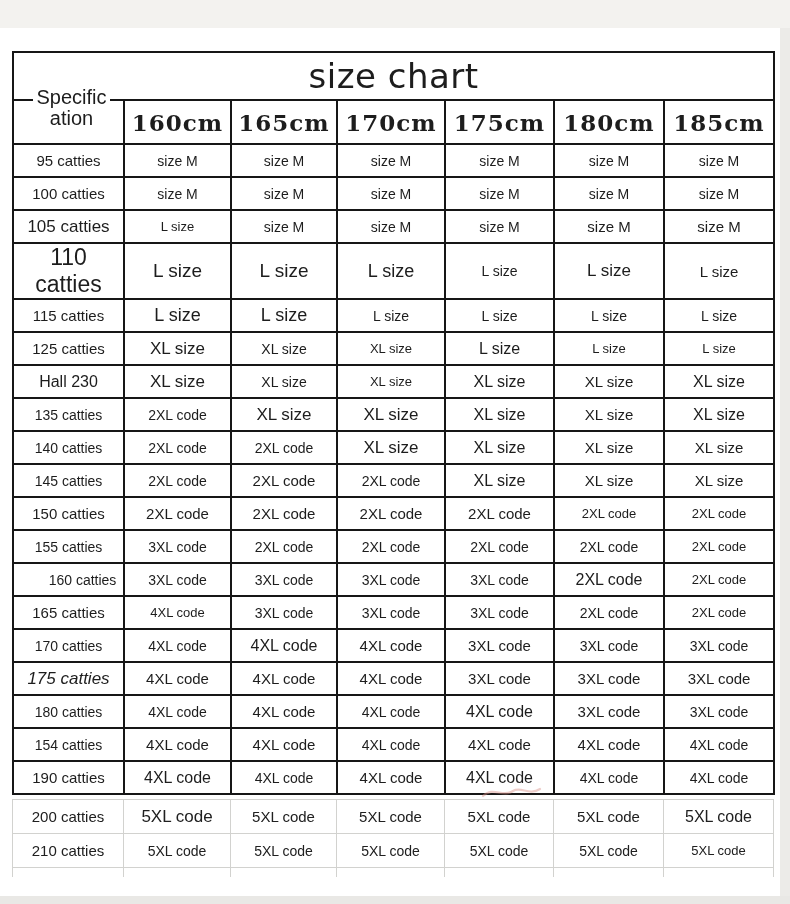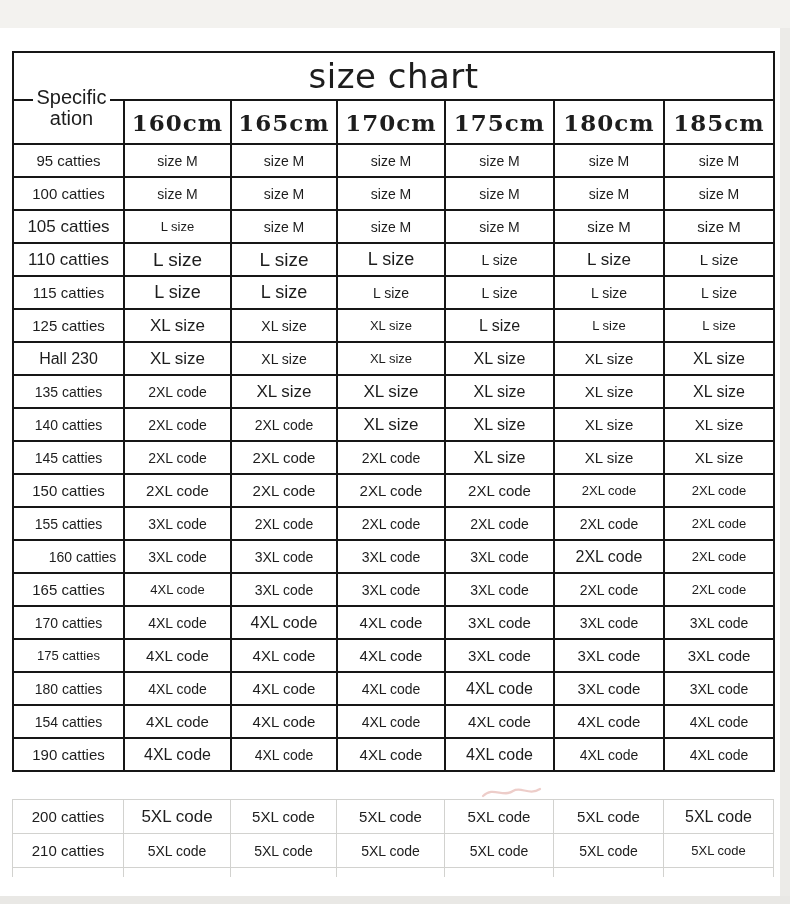--- a/index.html
+++ b/index.html
@@ -105,21 +105,21 @@
       <tr>
         <td class="label-cell" style="font-size: 17px;">105 catties</td>
         <td class="size-cell" style="font-size: 13px;">L size</td>
         <td class="size-cell" style="font-size: 14px;">size M</td>
         <td class="size-cell" style="font-size: 14px;">size M</td>
         <td class="size-cell" style="font-size: 14px;">size M</td>
         <td class="size-cell" style="font-size: 15px;">size M</td>
         <td class="size-cell" style="font-size: 15px;">size M</td>
       </tr>
       <tr>
-        <td class="label-cell" style="font-size: 17px;">110 catties</td>
+        <td class="label-cell" style="font-size: 23px;">110 catties</td>
         <td class="size-cell" style="font-size: 19px;">L size</td>
         <td class="size-cell" style="font-size: 19px;">L size</td>
         <td class="size-cell" style="font-size: 18px;">L size</td>
         <td class="size-cell" style="font-size: 14px;">L size</td>
         <td class="size-cell" style="font-size: 17px;">L size</td>
         <td class="size-cell" style="font-size: 15px;">L size</td>
       </tr>
       <tr>
         <td class="label-cell" style="font-size: 15px;">115 catties</td>
         <td class="size-cell" style="font-size: 18px;">L size</td>
@@ -213,21 +213,21 @@
       <tr>
         <td class="label-cell" style="font-size: 14px;">170 catties</td>
         <td class="size-cell" style="font-size: 14px;">4XL code</td>
         <td class="size-cell" style="font-size: 16px;">4XL code</td>
         <td class="size-cell" style="font-size: 15px;">4XL code</td>
         <td class="size-cell" style="font-size: 15px;">3XL code</td>
         <td class="size-cell" style="font-size: 14px;">3XL code</td>
         <td class="size-cell" style="font-size: 14px;">3XL code</td>
       </tr>
       <tr>
-        <td class="label-cell" style="font-size: 13px;">175 catties</td>
+        <td class="label-cell" style="font-size: 17px; font-style: italic;">175 catties</td>
         <td class="size-cell" style="font-size: 15px;">4XL code</td>
         <td class="size-cell" style="font-size: 15px;">4XL code</td>
         <td class="size-cell" style="font-size: 15px;">4XL code</td>
         <td class="size-cell" style="font-size: 15px;">3XL code</td>
         <td class="size-cell" style="font-size: 15px;">3XL code</td>
         <td class="size-cell" style="font-size: 15px;">3XL code</td>
       </tr>
       <tr>
         <td class="label-cell" style="font-size: 14px;">180 catties</td>
         <td class="size-cell" style="font-size: 14px;">4XL code</td>

